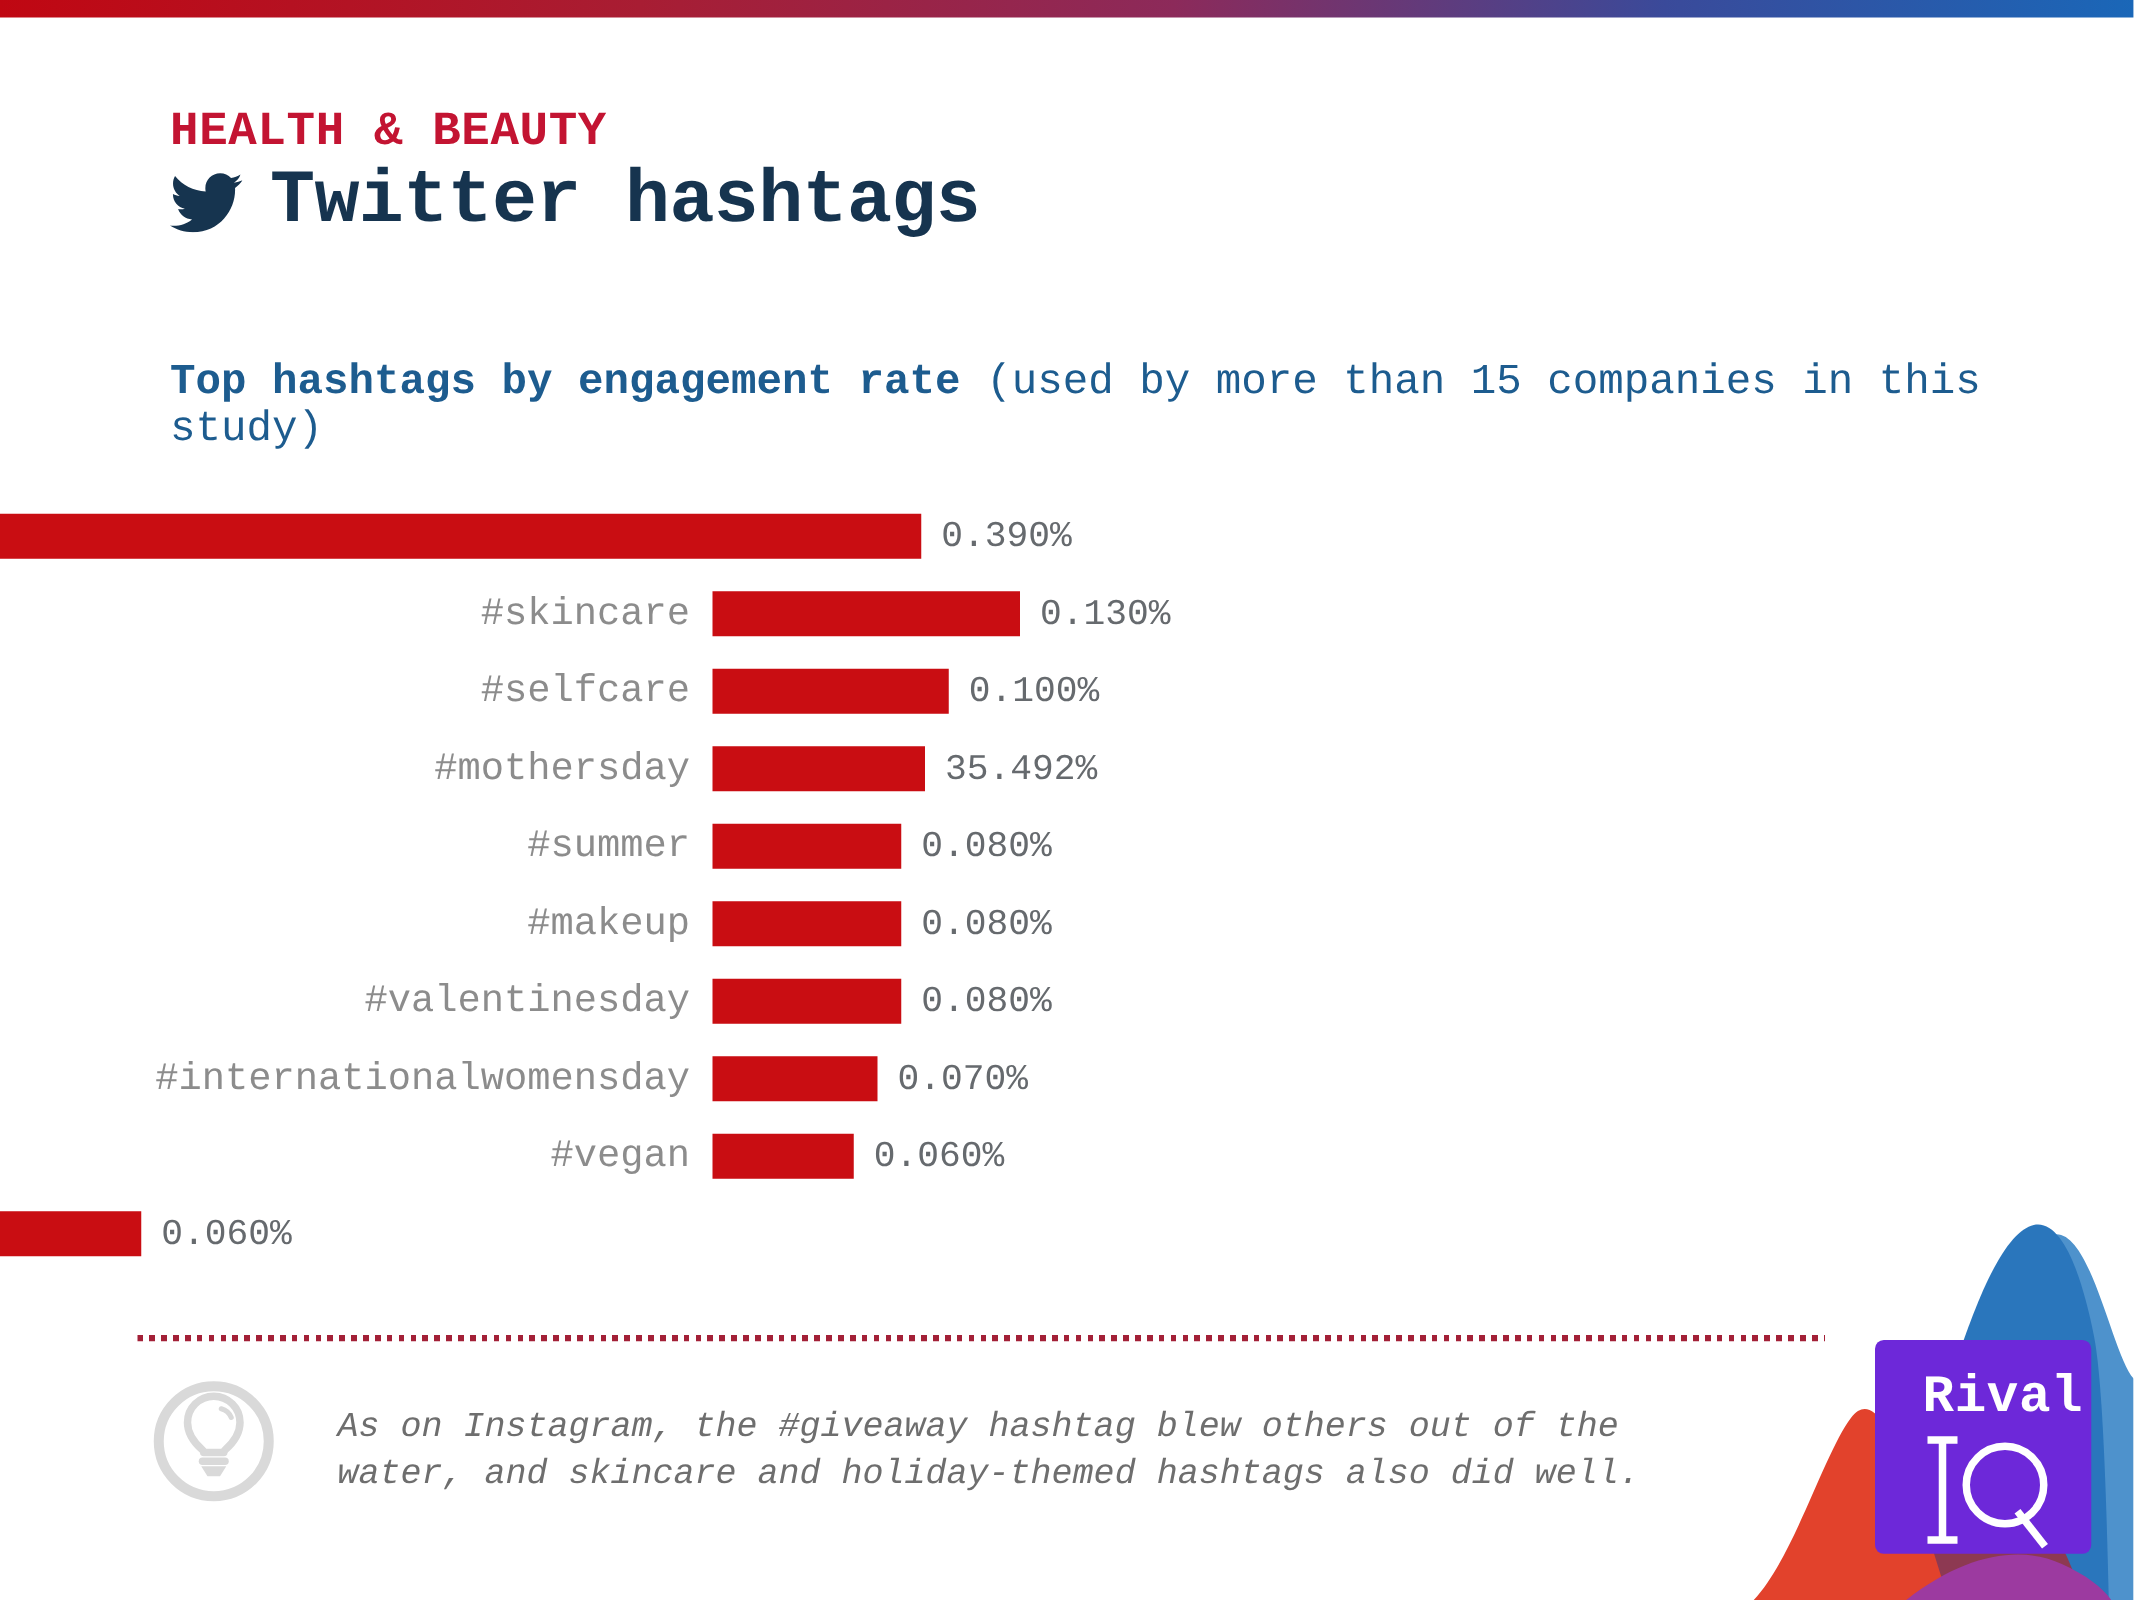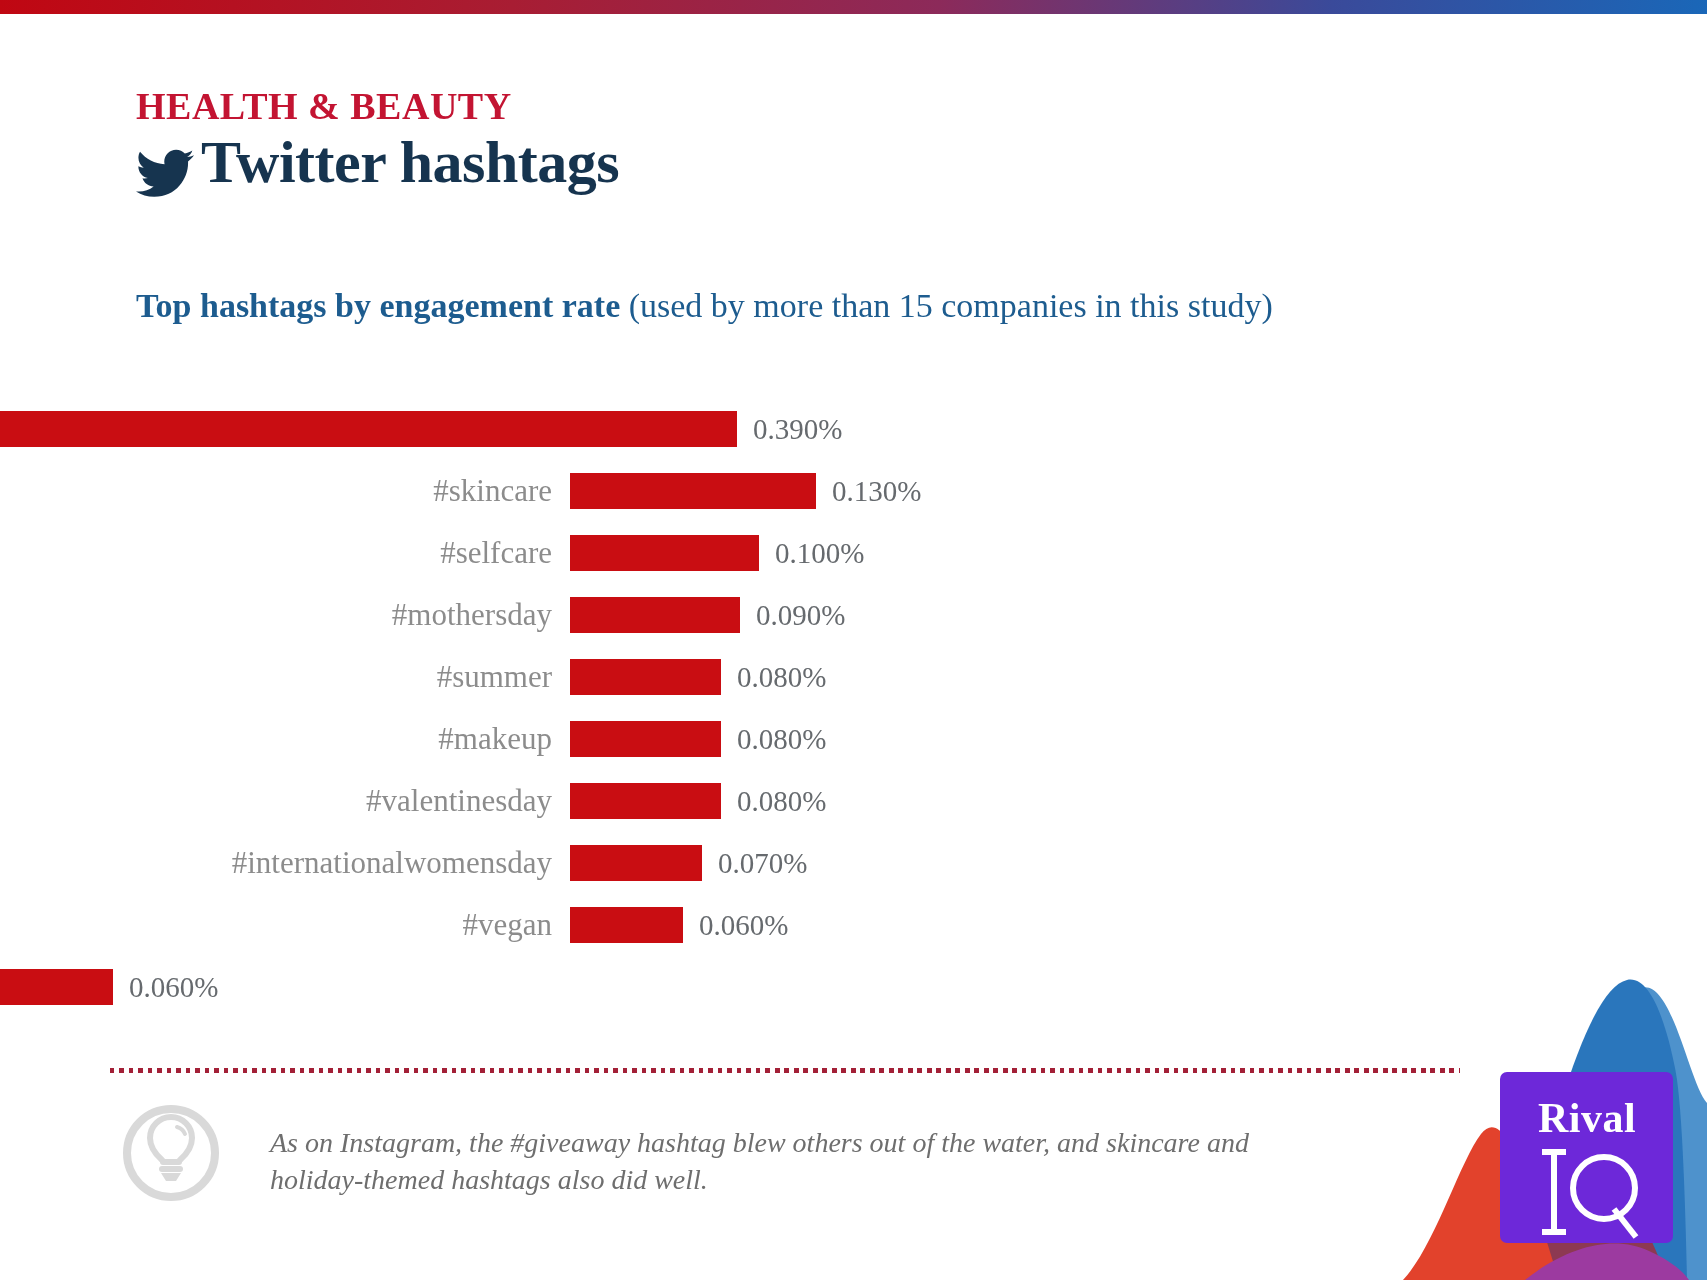--- a/index.html
+++ b/index.html
@@ -1,26 +1,26 @@
 <!DOCTYPE html>
 <html><head>
 <meta charset="utf-8">
 <style>
   html,body{margin:0;padding:0;background:#fff;}
   .canvas{position:relative;width:1707px;height:1280px;background:#ffffff;overflow:hidden;
-          font-family:Liberation Serif, serif;}
+          font-family:Liberation Mono, monospace;}
 
   
   .topbar{position:absolute;left:0;top:0;width:1707px;height:14px;
           background:linear-gradient(95deg,#c00712 0%,#a81d33 30%,#8c2a5a 55%,#3a4a9a 78%,#1a67b8 100%);}
 
   
   .kicker{position:absolute;left:136px;top:84px;font-size:38px;font-weight:700;
           letter-spacing:.5px;color:#c31432;}
-  .title-row{position:absolute;left:136px;top:128px;display:flex;align-items:flex-end;gap:7px;}
+  .title-row{position:absolute;left:136px;top:128px;display:flex;align-items:center;gap:22px;}
   .title-row .bird{width:58px;height:48px;flex:0 0 auto;}
   .page-title{font-size:60px;font-weight:700;color:#16344f;letter-spacing:-.5px;}
 
   
   .subtitle{position:absolute;left:136px;top:287px;font-size:34px;color:#1d5c8f;}
   .subtitle .b{font-weight:700;}
 
   
   .chart{position:absolute;left:0;top:398px;width:1707px;}
   .crow{display:flex;align-items:center;height:62px;}
@@ -76,21 +76,21 @@
 
     <div class="crow">
       <div class="clabel">#selfcare</div>
       <div class="cbar" style="width: 189px; background: rgb(201, 13, 18);"></div>
       <div class="cvalue">0.100%</div>
     </div>
 
     <div class="crow">
       <div class="clabel">#mothersday</div>
       <div class="cbar" style="width: 170px; background: rgb(201, 13, 18);"></div>
-      <div class="cvalue">0.090%</div>
+      <div class="cvalue">35.492%</div>
     </div>
 
     <div class="crow">
       <div class="clabel">#summer</div>
       <div class="cbar" style="width: 151px; background: rgb(201, 13, 18);"></div>
       <div class="cvalue">0.080%</div>
     </div>
 
     <div class="crow">
       <div class="clabel">#makeup</div>

